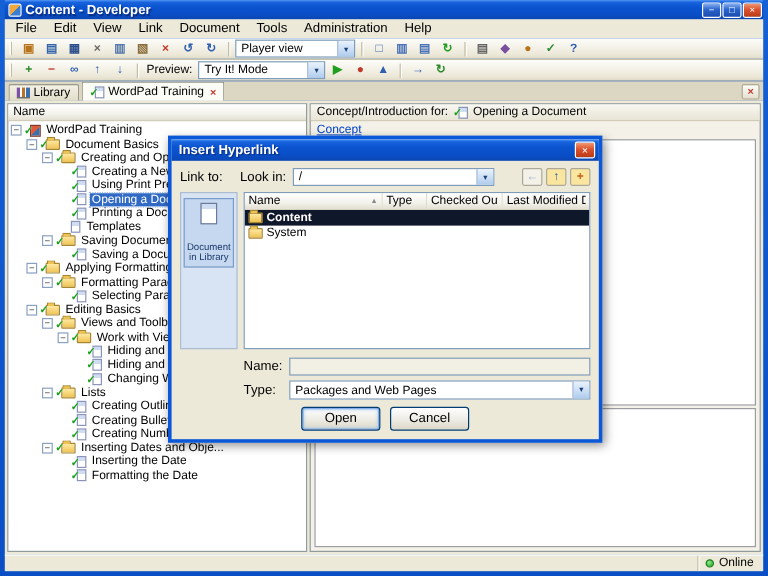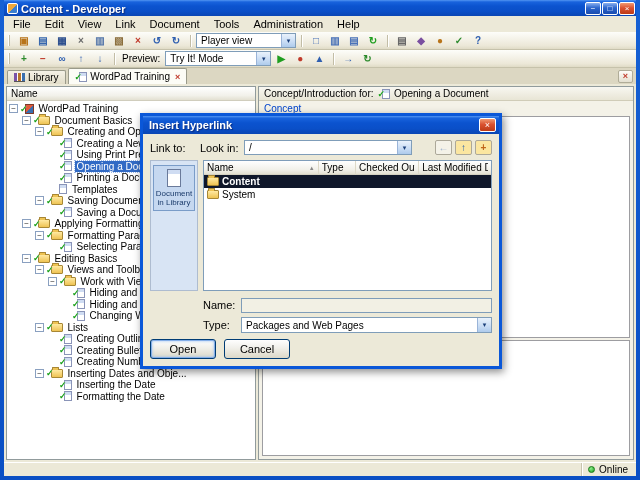--- a/index.html
+++ b/index.html
@@ -79,38 +79,38 @@
 .dialog-title { height:18px; flex:none; display:flex; align-items:center; padding:0 3px 0 6px; color:#fff; font-weight:bold; font-size:11px; text-shadow:1px 1px 1px #0a2a7a; background:linear-gradient(180deg,#5295f2 0%,#1863dd 12%,#0b53cf 38%,#0a4fc8 70%,#0a46b4 100%); }
 .dlg-close { margin-left:auto; width:17px; height:14px; background:linear-gradient(180deg,#f09a72,#da5230 45%,#bc3a16); border:1px solid #fff; border-radius:2px; color:#fff; font-size:9px; line-height:11px; text-align:center; padding:0; }
 .dialog-body { flex:1; min-height:0; display:flex; flex-direction:column; padding:5px 7px 7px; }
 .dlg-top { display:flex; align-items:center; height:17px; flex:none; margin-bottom:4px; }
 .linkto-label { width:50px; flex:none; }
 .lookin-label { width:44px; flex:none; }
 .lookin-combo { width:168px; }
 .nav-group { margin-left:auto; display:flex; gap:3px; }
 .dlg-mid { flex:1; min-height:0; display:flex; gap:5px; margin-bottom:6px; }
 .places { width:48px; flex:none; background:#d8e4f4; border:1px solid #aebcd0; padding:4px 2px; display:flex; flex-direction:column; gap:8px; }
-.place { display:flex; flex-direction:column; align-items:center; gap:2px; padding:3px 1px; text-align:center; font-size:8px; color:#1a3a6a; border:1px solid transparent; line-height:1.15; }
+.place { display:flex; flex-direction:column; align-items:center; gap:14px; padding:3px 1px; text-align:center; font-size:8px; color:#1a3a6a; border:1px solid transparent; line-height:1.15; }
 .place.selected { background:#c6d8f0; border:1px solid #7a9cc8; }
 .libdoc-icon { width:14px; height:18px; background:linear-gradient(#cfdcf2 0 4px,#fff 4px); border:1px solid #6a7a9a; }
 .globe-icon { width:16px; height:16px; border-radius:50%; background:radial-gradient(circle at 35% 30%,#cfe6ff,#5a9ae0 55%,#2a5faa); border:1px solid #2a5faa; }
 .listview { flex:1; min-width:0; background:#fff; border:1px solid #7f9db9; display:flex; flex-direction:column; overflow:hidden; }
 .list-header { display:flex; height:14px; flex:none; }
 .hcell { background:linear-gradient(#fff,#f2f1ea 65%,#e3e0d1); border-right:1px solid #ddd9c8; border-bottom:1px solid #d5d2c2; font-size:10px; padding:0 3px; display:flex; align-items:center; overflow:hidden; white-space:nowrap; }
 .htext { flex:1; overflow:hidden; }
 .sort { font-size:6px; color:#888; margin-left:2px; }
 .c0 { width:40%; } .c1 { width:13%; } .c2 { width:22%; } .c3 { width:25%; border-right:none; flex:1; }
 .list-row { display:flex; height:13px; align-items:center; font-size:10px; flex:none; }
 .list-row.selected { background:#0f172a; color:#fff;font-weight:bold; }
 .lcell { padding:0 3px; display:flex; align-items:center; gap:3px; height:100%; overflow:hidden; white-space:nowrap; }
 .dlg-form { display:flex; align-items:center; margin:0 0 4px 53px; height:16px; flex:none; }
 .dlg-form .flabel { width:38px; flex:none; font-size:11px; }
 .txt-input { flex:1; height:15px; border:1px solid #7f9db9; background:#f2f0e4; font:10px "Liberation Sans",sans-serif; padding:0 3px; }
 .type-combo { flex:1; height:16px; }
-.dlg-buttons { display:flex; justify-content:flex-start; gap:8px; margin-top:2px; flex:none; }
+.dlg-buttons { display:flex; justify-content:center; gap:8px; margin-top:2px; flex:none; }
 .btn { width:66px; height:20px; font-size:11px; background:linear-gradient(#fefefe,#f0efe9 45%,#dcd8c8); border:1px solid #003c74; border-radius:3px; }
 .btn.default { box-shadow:inset 0 0 0 1px #84aee8, inset 0 0 3px 1px #9cc2f0; }
 </style>
 </head>
 <body>
 
 <div class="window">
   <div class="titlebar">
     <span class="app-icon"></span>
     <span class="title-text">Content - Developer</span>

